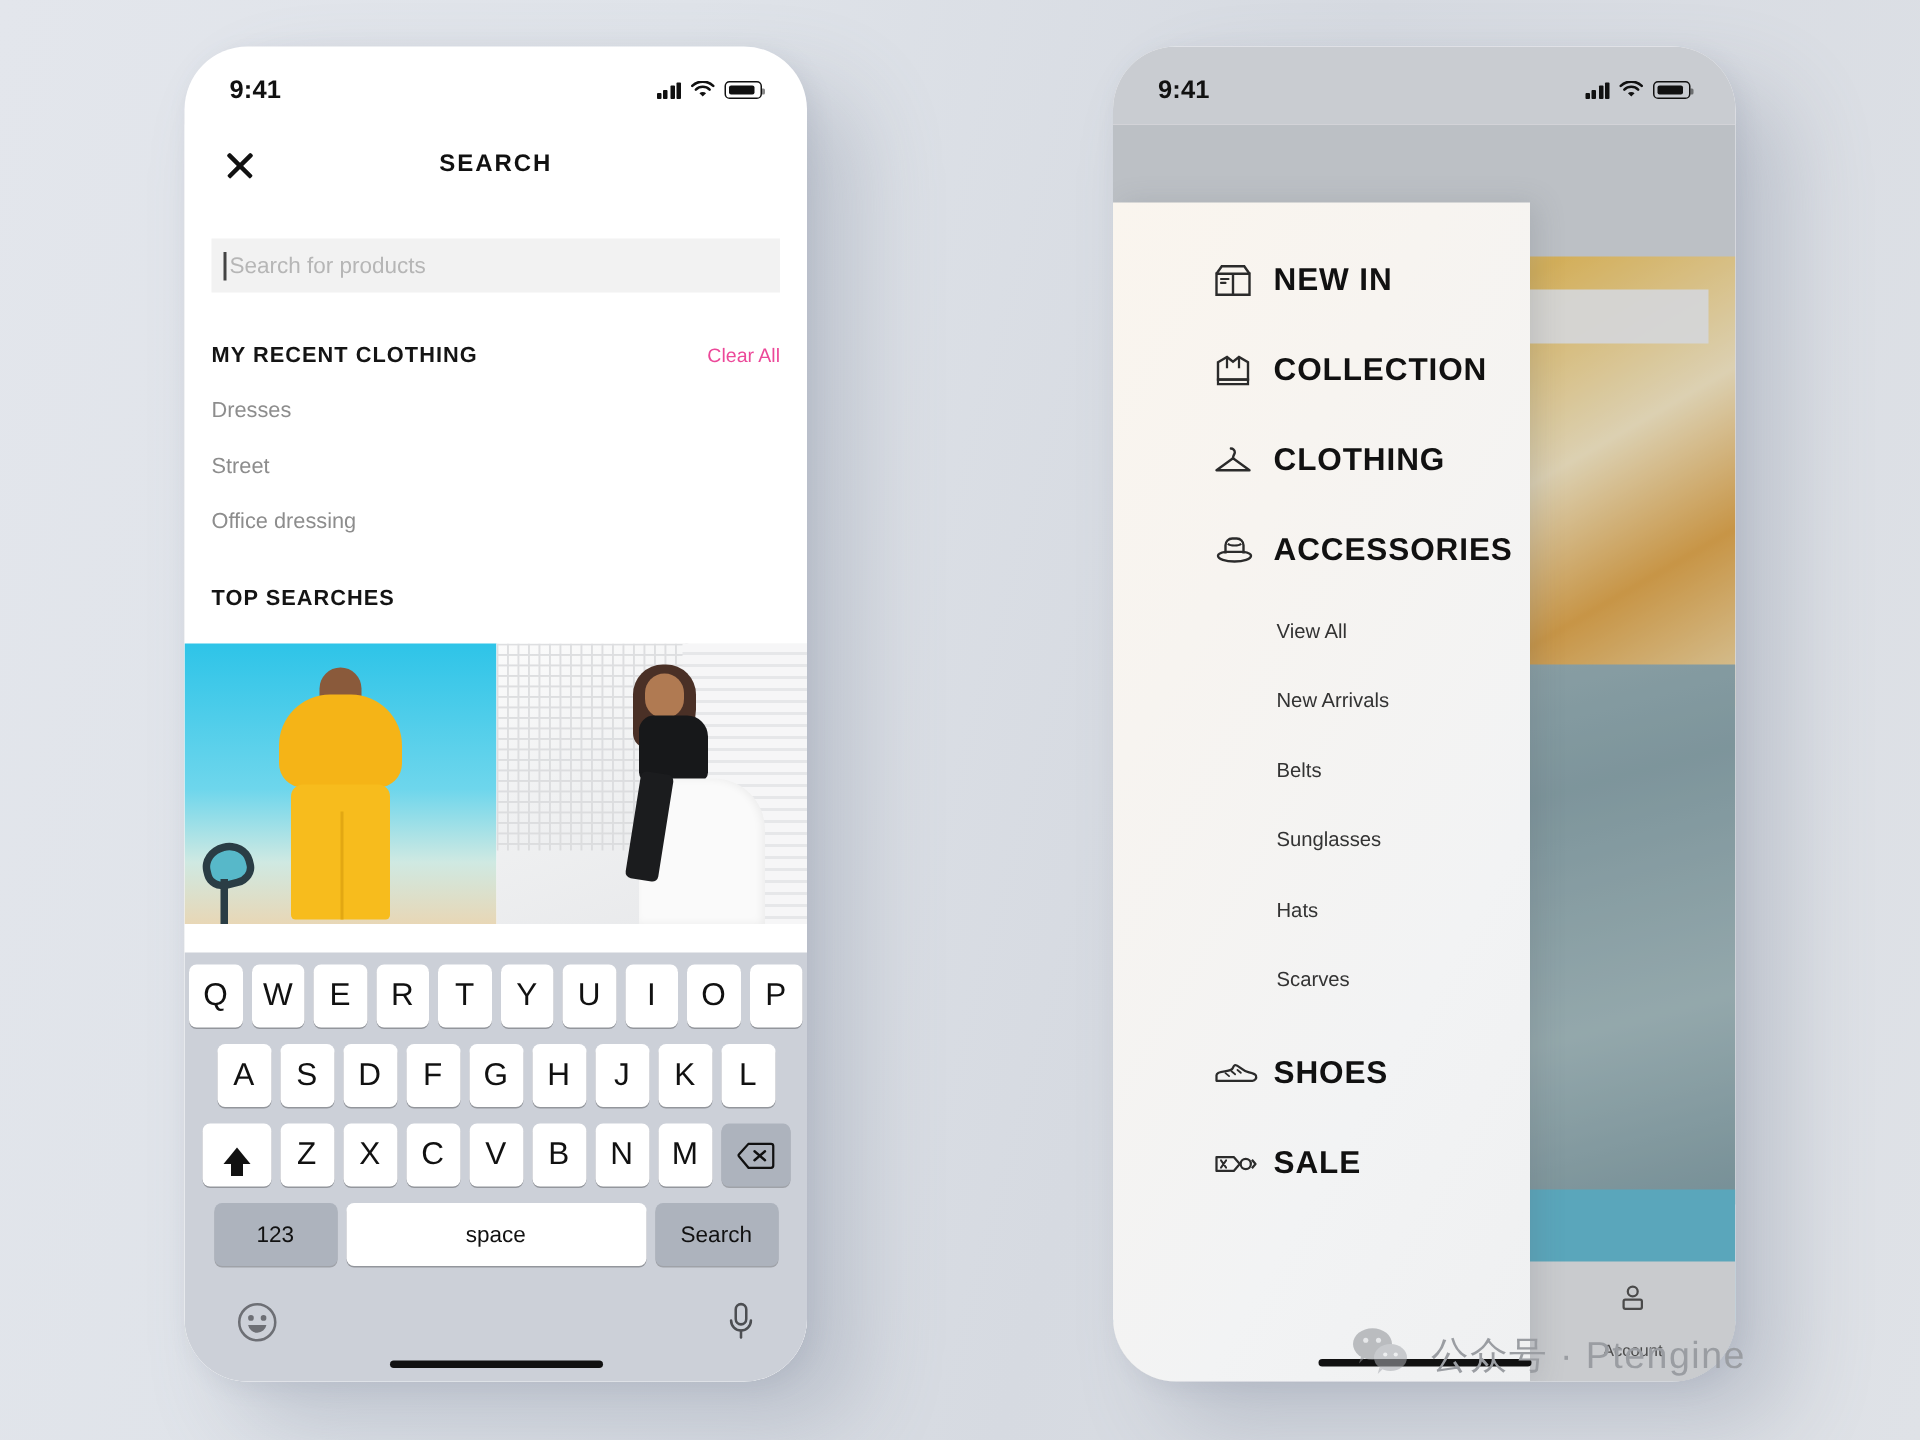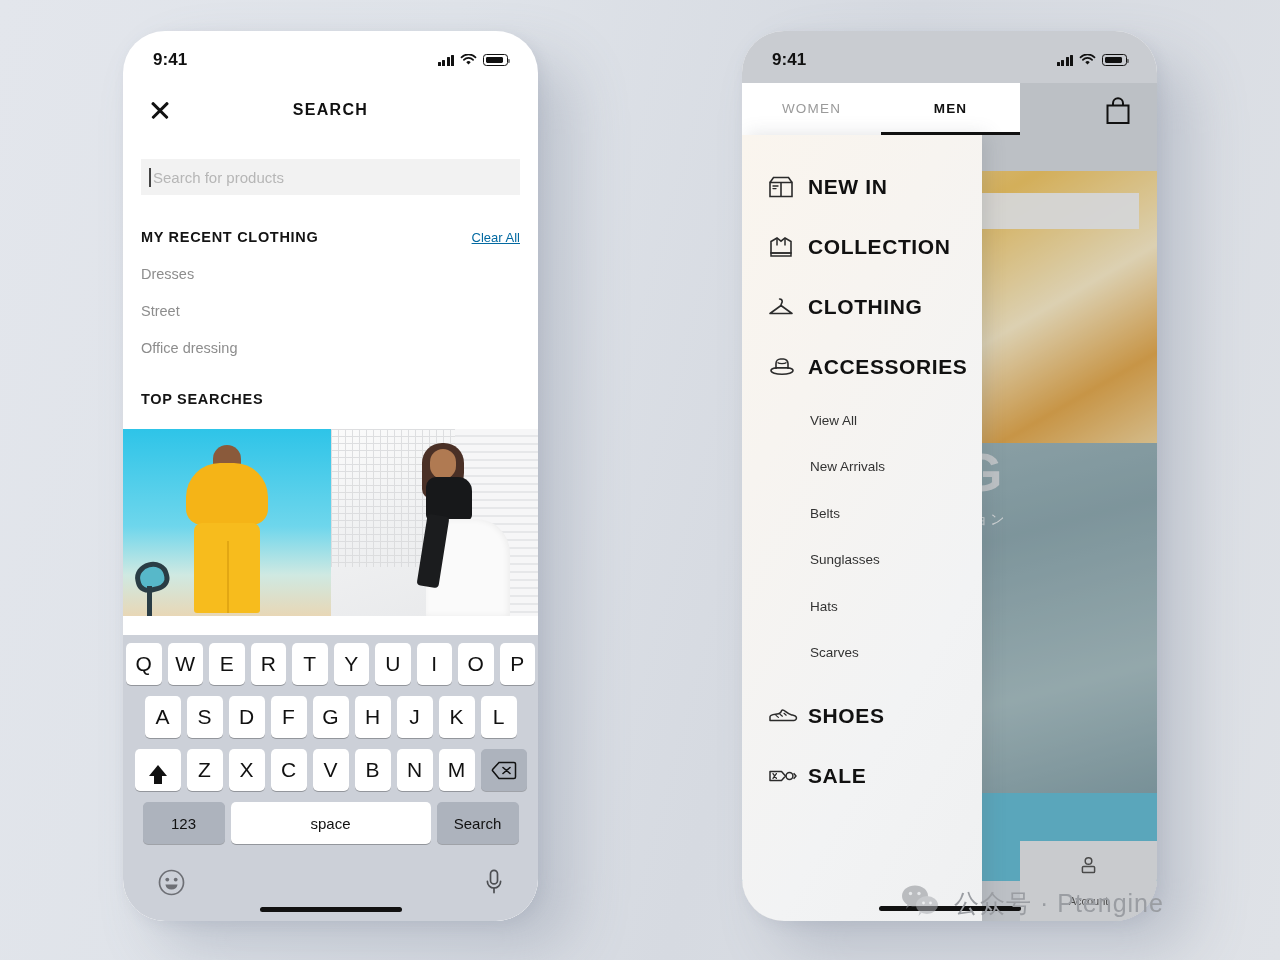--- a/index.html
+++ b/index.html
@@ -56,21 +56,21 @@
     margin:22px 18px 0 18px;height:36px;background:#f2f2f2;
     display:flex;align-items:center;padding:0 8px;position:relative;
   }
   .caret { width:2px;height:19px;background:#444; }
   .ph { font-size:15px;color:#b6b6b6;margin-left:2px; }
 
   .sec-head {
     display:flex;align-items:baseline;padding:0 18px;margin-top:34px;
   }
   .sec-title { font-size:14.5px;font-weight:bold;letter-spacing:.7px;color:#141414; }
-  .clear-all { margin-left:auto;font-size:13px;color:#0369a1;text-decoration:underline;cursor:pointer; }
+  .clear-all { margin-left:auto;font-size:13px;color:#ec4899;cursor:pointer; }
   .recent-item { padding:0 18px;margin-top:21px;font-size:14.5px;color:#8d8d8d; cursor:pointer;}
   .sec-title2 { font-size:14.5px;font-weight:bold;letter-spacing:.7px;color:#141414;padding:0 18px;margin-top:35px;}
 
   .top-grid { display:flex; margin-top:22px; height:187px; }
   .tile { width:50%;height:100%;position:relative;overflow:hidden;cursor:pointer; }
   .tile-a { background:linear-gradient(180deg,#2ec4e8 0%,#6ed6ec 52%,#cfe9e2 78%,#e8d7b6 100%); }
   .tile-a .hood { position:absolute;left:50%;top:34px;transform:translateX(-50%);width:82px;height:62px;background:#f5b417;border-radius:34px 34px 16px 16px;}
   .tile-a .pants{ position:absolute;left:50%;top:94px;transform:translateX(-50%);width:66px;height:90px;background:#f7bc1d;border-radius:8px 8px 3px 3px;}
   .tile-a .pants:after{content:"";position:absolute;left:50%;top:18px;width:2px;height:72px;background:#e2a713;}
   .tile-a .head { position:absolute;left:50%;top:16px;transform:translateX(-50%);width:28px;height:32px;background:#8a5a3b;border-radius:14px 14px 12px 12px;}
@@ -131,24 +131,24 @@
   .tab-overlay { position:absolute;left:0;top:0;width:278px;height:52px;background:#fff; }
   .tab {
     position:relative;z-index:2;width:139px;text-align:center;font-size:13.5px;letter-spacing:1.2px;cursor:pointer;
     line-height:52px;color:#9a9a9a;
   }
   .tab.active { color:#111;font-weight:bold; }
   .tab.active:after{ content:"";position:absolute;left:0;right:0;bottom:0;height:2.6px;background:#111; }
   .bagbtn { position:absolute;right:26px;top:14px;z-index:3;cursor:pointer; }
 
   .menu-panel {
-    position:absolute;left:0;top:52px;width:240px;bottom:0;
+    position:absolute;left:0;top:52px;width:278px;bottom:0;
     background:linear-gradient(120deg,#faf5ee 0%,#f7f4f0 30%,#f2f3f4 70%,#eff0f1 100%);
     box-shadow:5px 0 18px rgba(90,95,105,.18);
-    padding-top:22px; overflow:hidden;
+    padding-top:22px; overflow:hidden;padding-left:41px;
   }
   .m-item { display:flex;align-items:center;padding:0 0 0 26px;height:60px;cursor:pointer; }
   .m-icon { width:30px;display:flex;align-items:center;justify-content:flex-start;color:#2b2b2b; }
   .m-label { font-size:21px;font-weight:bold;letter-spacing:.6px;color:#111;margin-left:10px; }
   .sub-item { padding:0 0 0 68px;height:46.5px;display:flex;align-items:center;font-size:13.5px;color:#333;cursor:pointer; }
 
   .bottomnav {
     position:absolute;right:0;bottom:0;width:137px;height:80px;background:#c9cbce;
     display:flex;flex-direction:column;align-items:center;justify-content:center;gap:20px;
   }
@@ -333,31 +333,20 @@
     </div>
 
     <div class="bottomnav">
       <svg width="19" height="19" viewBox="0 0 19 19">
         <circle cx="9.5" cy="5" r="3.3" fill="none" stroke="#4a4a4a" stroke-width="1.5"></circle>
         <rect x="3.4" y="10.4" width="12.2" height="6.2" rx="1.2" fill="none" stroke="#4a4a4a" stroke-width="1.5"></rect>
       </svg>
       <span class="bn-label">Account</span>
     </div>
 
-    <div class="tabbar">
-      <div class="tab-overlay"></div>
-      <div class="tab">WOMEN</div>
-      <div class="tab active">MEN</div>
-      <span class="bagbtn">
-        <svg width="26" height="28" viewBox="0 0 26 28">
-          <path d="M2.5 8.5h21v17.5h-21Z" fill="none" stroke="#111" stroke-width="2"></path>
-          <path d="M8 8.5V6.2a5 5 0 0 1 10 0v2.3" fill="none" stroke="#111" stroke-width="2"></path>
-        </svg>
-      </span>
-    </div>
 
     <div class="menu-panel">
       <div class="m-item">
         <span class="m-icon">
           <svg width="26" height="24" viewBox="0 0 26 24">
             <path d="M2 7.5h22v14H2Z" fill="none" stroke="#2b2b2b" stroke-width="1.6"></path>
             <path d="M2 7.5 5.5 2.5h15L24 7.5M13 7.5v14" fill="none" stroke="#2b2b2b" stroke-width="1.6"></path>
             <path d="M5 11h5M5 13.6h3" stroke="#2b2b2b" stroke-width="1.4" stroke-linecap="round"></path>
           </svg>
         </span>

